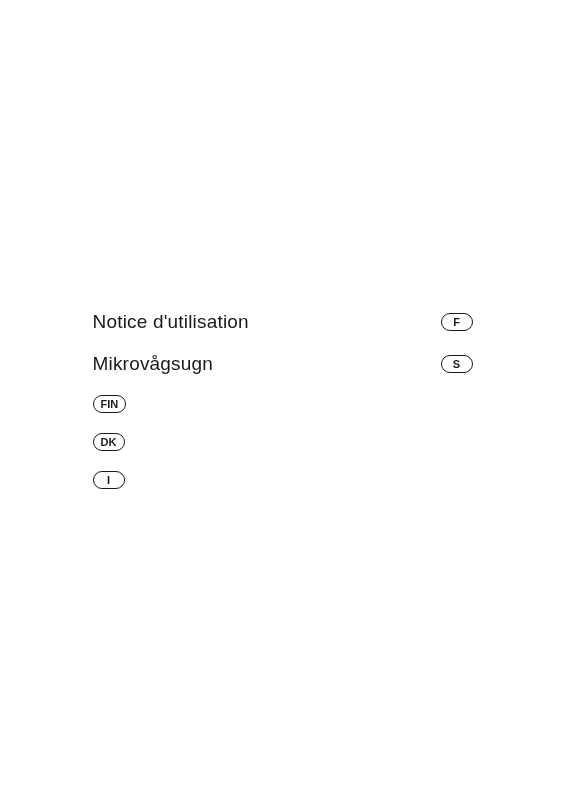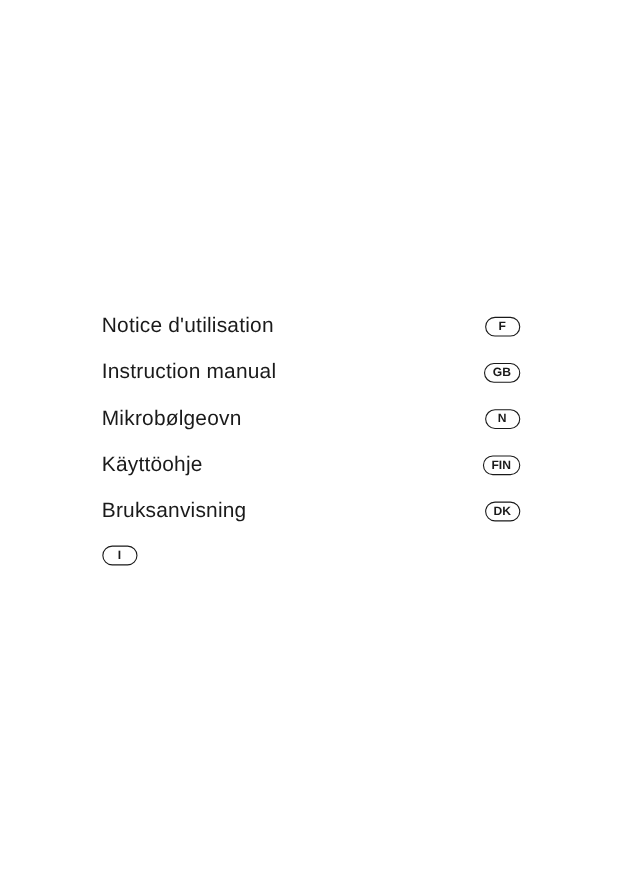--- a/index.html
+++ b/index.html
@@ -55,31 +55,25 @@
   </style>
 </head>
 <body>
 
 <div class="content">
 <div class="manual-row">
       <span class="manual-label">Notice d'utilisation</span>
       <span class="lang-badge">F</span>
     </div>
     <div class="manual-row">
-      <span class="manual-label">Instruction manual</span>
-      <span class="lang-badge">GB</span>
+      <span class="manual-label">Mikrovågsugn</span>
+      <span class="lang-badge">S</span>
     </div>
     <div class="manual-row">
-      <span class="manual-label">Mikrobølgeovn</span>
-      <span class="lang-badge">N</span>
-    </div>
-    <div class="manual-row">
-      <span class="manual-label">Käyttöohje</span>
       <span class="lang-badge">FIN</span>
     </div>
     <div class="manual-row">
-      <span class="manual-label">Bruksanvisning</span>
       <span class="lang-badge">DK</span>
     </div>
     <div class="manual-row">
       <span class="lang-badge">I</span>
     </div>
   </div>
 
 </body></html>

